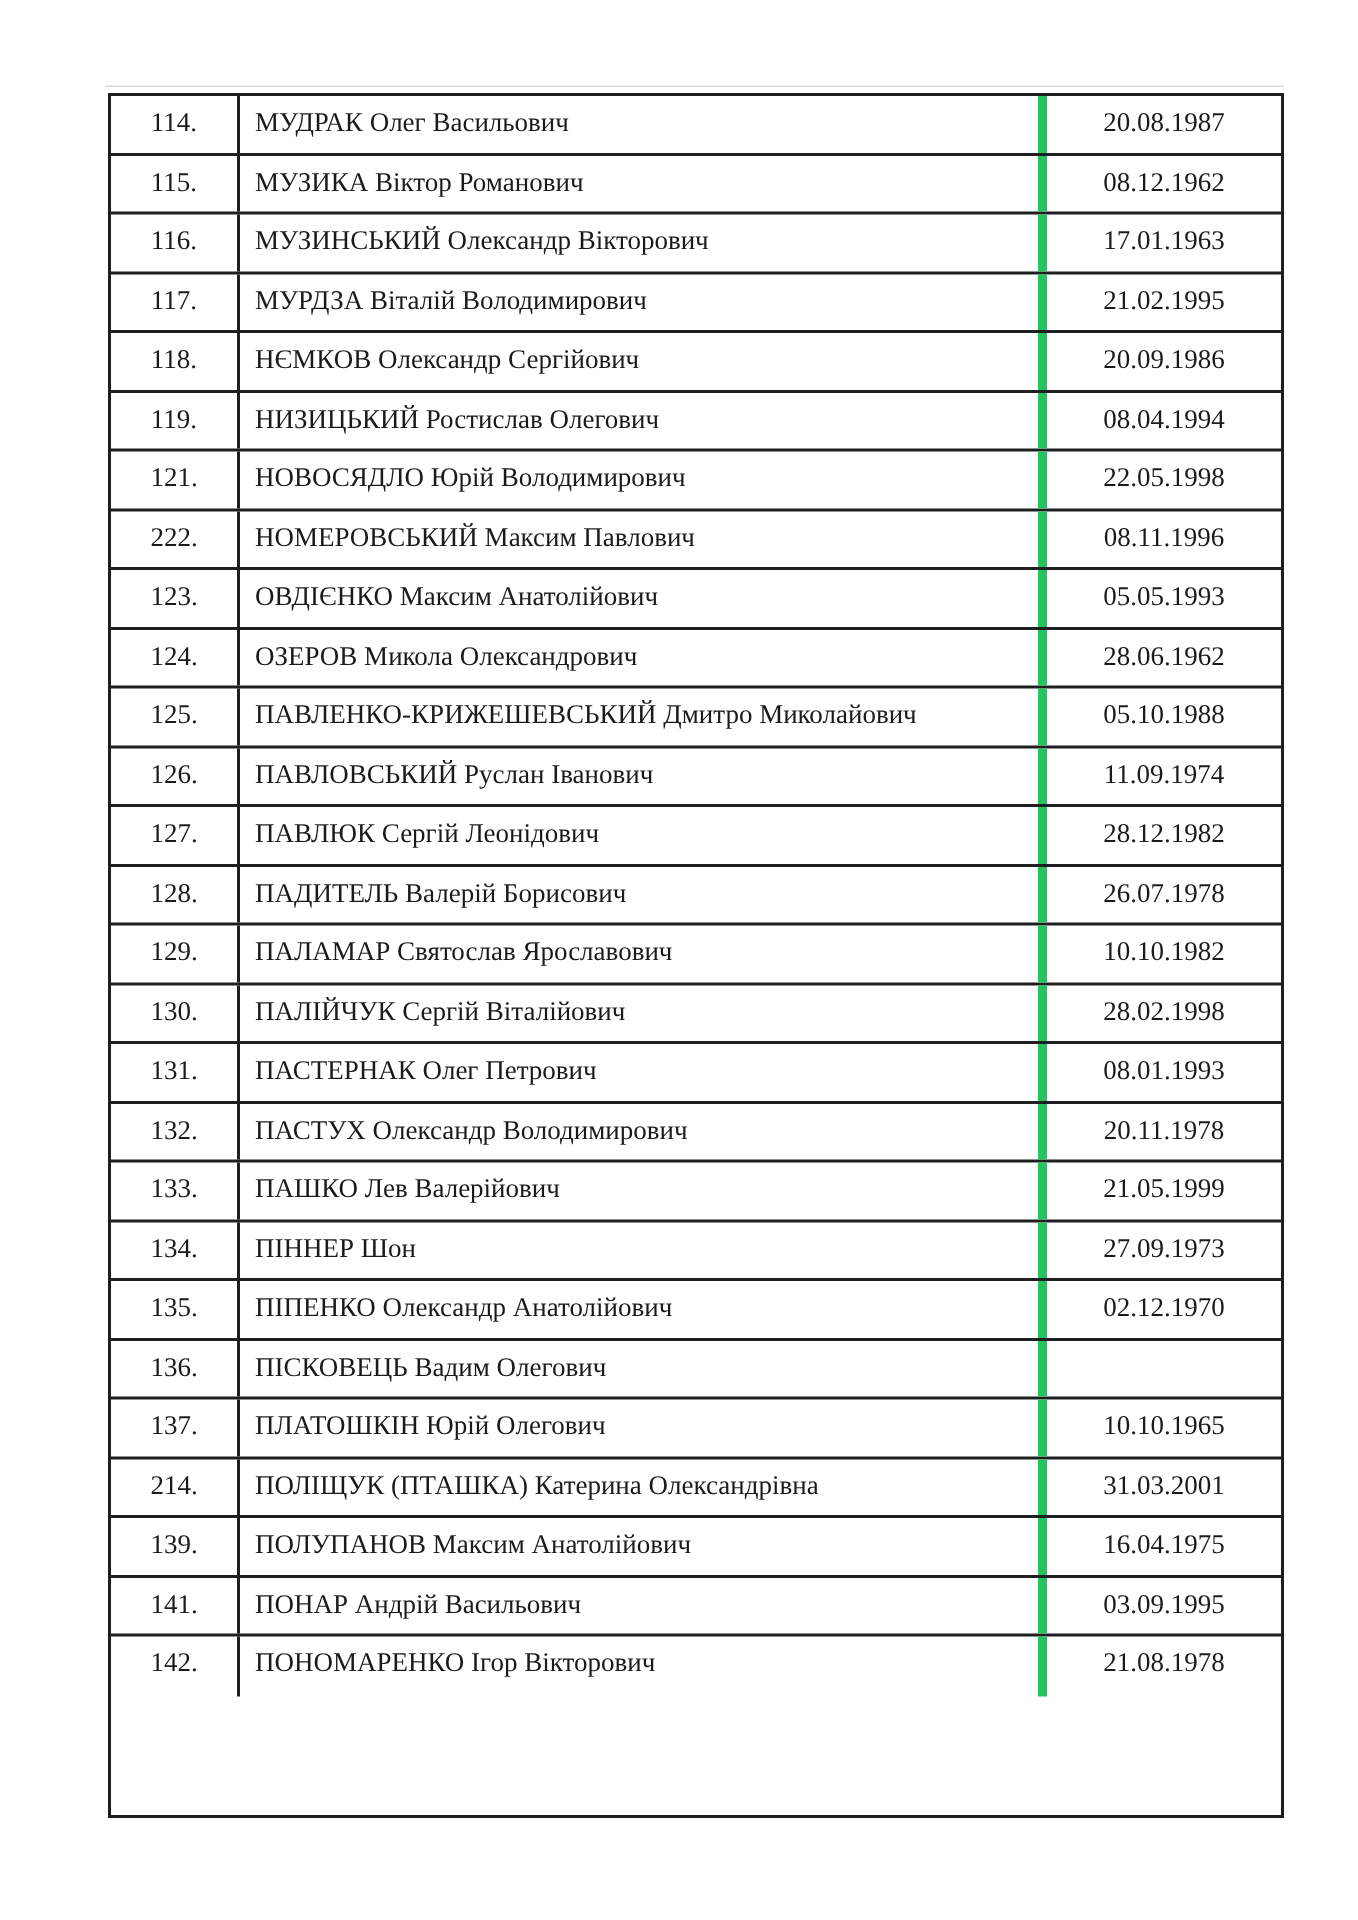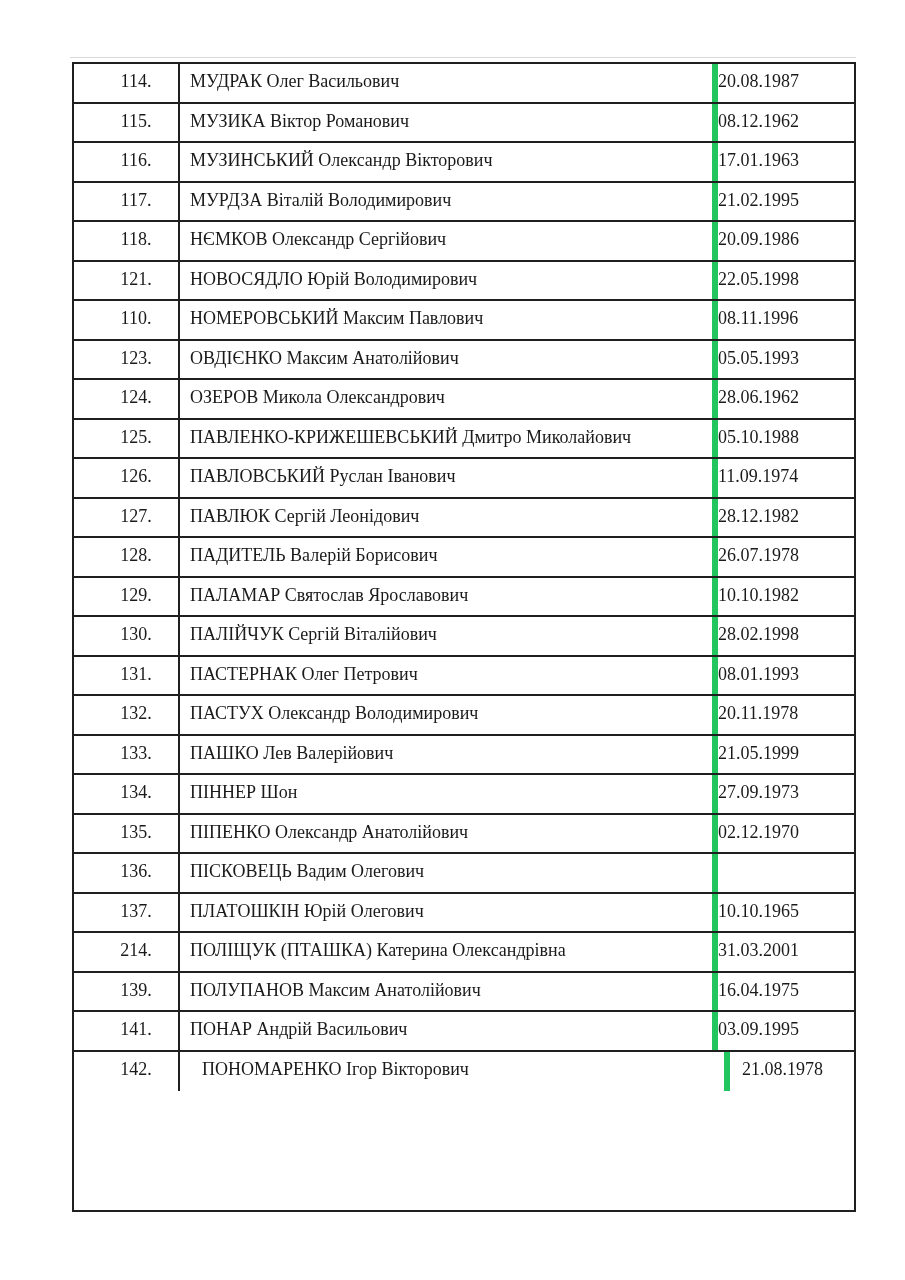--- a/index.html
+++ b/index.html
@@ -34,45 +34,43 @@
     border: 2px solid #1f1f1f;
     box-sizing: border-box;
     display: grid;
     grid-template-rows: repeat(29, 1fr);
   }
   .t-row {
     display: grid;
     grid-template-columns: 86px 538px 1fr;
     border-bottom: 2px solid #1f1f1f;
     box-sizing: border-box;
-    padding-left: 20px;
   }
   .t-row:last-child {
     border-bottom: none;
-    gap: 12px;
   }
   .cell {
     box-sizing: border-box;
     padding-top: 7px;
     font-size: 18px;
     line-height: 1.15;
     white-space: nowrap;
     overflow: hidden;
   }
   .cell-num {
     text-align: center;
     border-right: 2px solid #1f1f1f;
   }
   .cell-name {
     padding-left: 10px;
     padding-right: 4px;
     border-right: 6px solid #22c55e;
   }
   .cell-dob {
-    border-radius: 18px;
+    text-align: center;
   }
 </style>
 </head>
 <body>
 
 <div class="page">
   <div class="scan-artifact"></div>
   <div class="doc-table" id="doc-table">
   <div class="t-row">
     <div class="cell cell-num">114.</div>
@@ -97,30 +95,35 @@
     <div class="cell cell-name">МУРДЗА Віталій Володимирович</div>
     <div class="cell cell-dob">21.02.1995</div>
   </div>
 
   <div class="t-row">
     <div class="cell cell-num">118.</div>
     <div class="cell cell-name">НЄМКОВ Олександр Сергійович</div>
     <div class="cell cell-dob">20.09.1986</div>
   </div>
 
+  <div class="t-row">
+    <div class="cell cell-num">119.</div>
+    <div class="cell cell-name">НИЗИЦЬКИЙ Ростислав Олегович</div>
+    <div class="cell cell-dob">08.04.1994</div>
+  </div>
 
 
   <div class="t-row">
     <div class="cell cell-num">121.</div>
     <div class="cell cell-name">НОВОСЯДЛО Юрій Володимирович</div>
     <div class="cell cell-dob">22.05.1998</div>
   </div>
 
   <div class="t-row">
-    <div class="cell cell-num">110.</div>
+    <div class="cell cell-num">222.</div>
     <div class="cell cell-name">НОМЕРОВСЬКИЙ Максим Павлович</div>
     <div class="cell cell-dob">08.11.1996</div>
   </div>
 
   <div class="t-row">
     <div class="cell cell-num">123.</div>
     <div class="cell cell-name">ОВДІЄНКО Максим Анатолійович</div>
     <div class="cell cell-dob">05.05.1993</div>
   </div>
 

